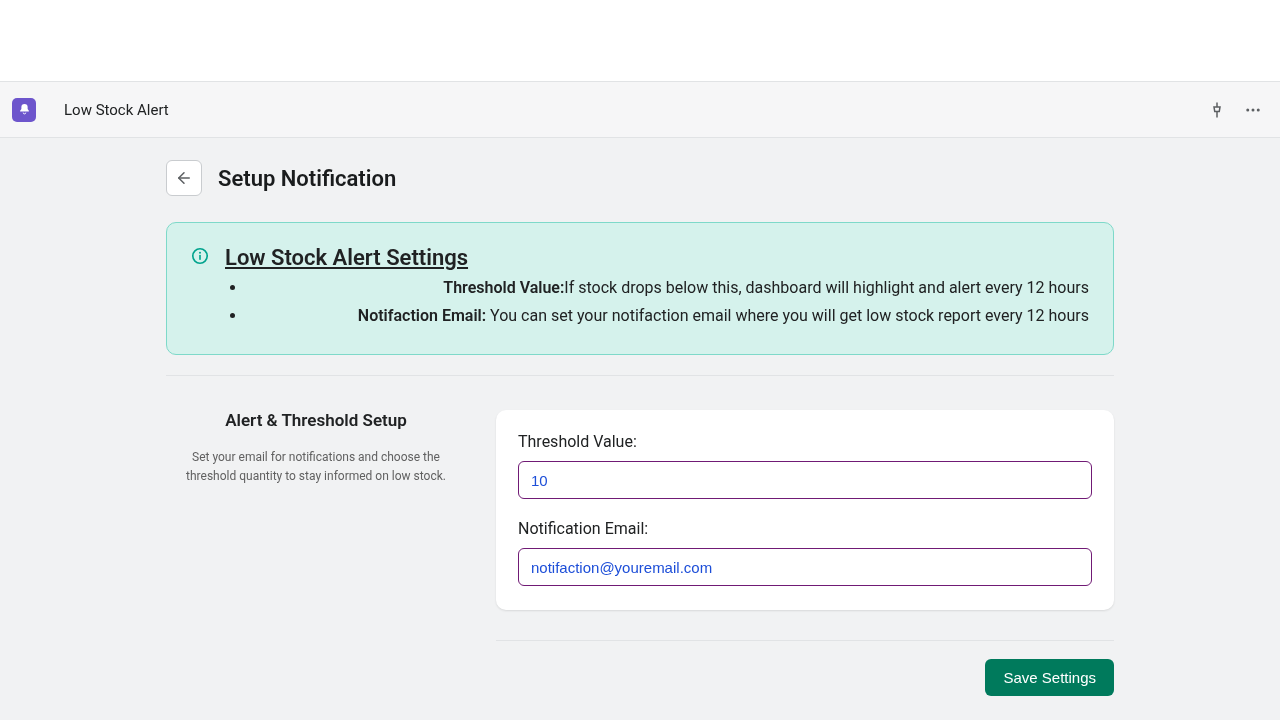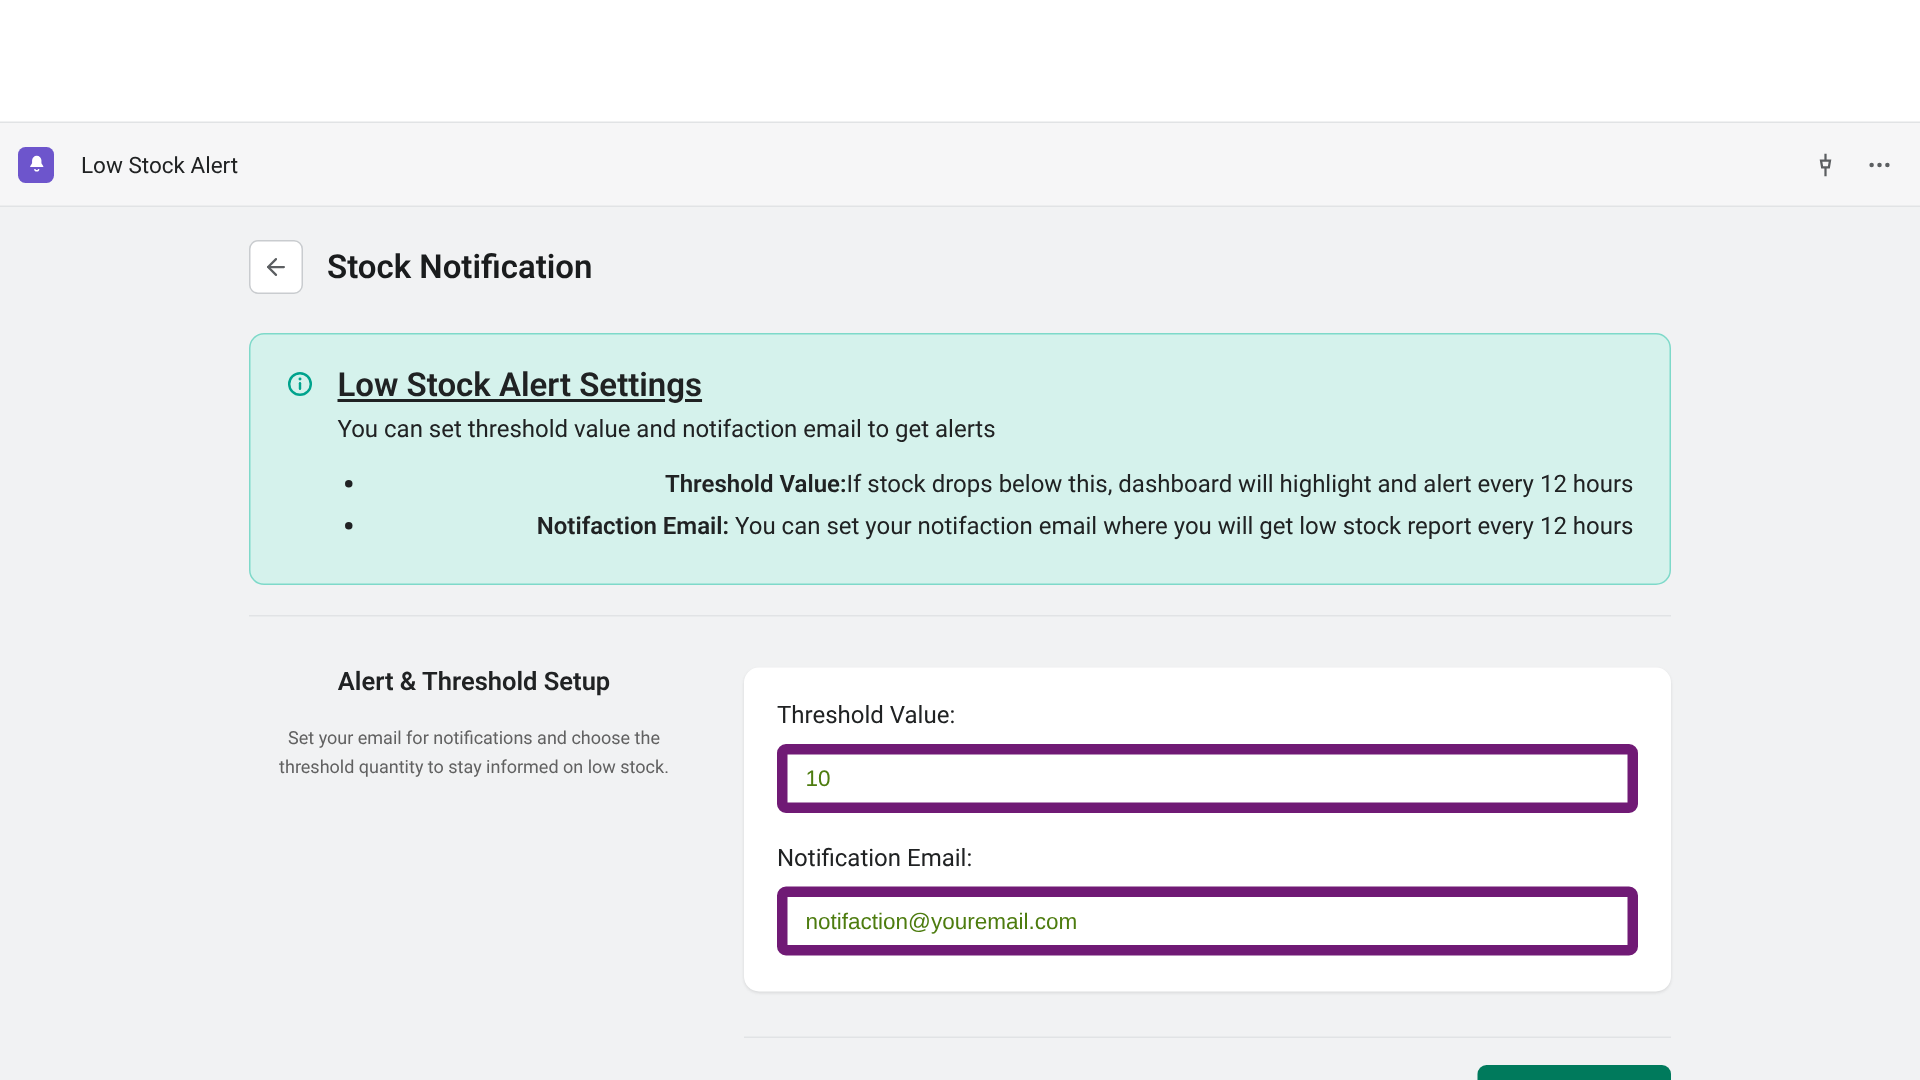--- a/index.html
+++ b/index.html
@@ -1,19 +1,19 @@
 <!DOCTYPE html>
 <html><head>
 <meta charset="utf-8">
 <style>
   * { box-sizing: border-box; margin: 0; padding: 0; }
   html, body { width: 1280px; height: 720px; font-family: -apple-system, BlinkMacSystemFont, "Segoe UI", Roboto, Helvetica, Arial, sans-serif; background: #fff; color: #202223; }
   .top-blank { height: 82px; background: #fff; border-bottom: 1px solid #e1e3e5; }
   .app-header { height: 56px; background: #f6f6f7; border-bottom: 1px solid #e1e3e5; display: flex; align-items: center; padding: 0 12px; justify-content: space-between; }
-  .app-header-left { display: flex; align-items: center; gap: 18px; }
+  .app-header-left { display: flex; align-items: center; gap: 28px; }
   .app-icon { width: 24px; height: 24px; background: #6d55cc; border-radius: 5px; display: flex; align-items: center; justify-content: center; }
   .app-icon svg { width: 15px; height: 15px; }
   .app-title { font-size: 15px; color: #202223; }
   .app-header-right { display: flex; align-items: center; gap: 18px; padding-right: 6px; }
   .pin-icon, .more-icon { cursor: pointer; color: #5c5f62; display:flex; align-items:center; }
   .page-body { background: #f1f2f3; min-height: calc(720px - 82px - 56px); padding: 22px 0 40px 0; }
   .content { width: 948px; margin: 0 auto; }
   .title-row { display: flex; align-items: center; gap: 16px; margin-bottom: 26px; }
   .back-btn { width: 36px; height: 36px; border: 1px solid #c9cccf; background: #fff; border-radius: 6px; display:flex; align-items:center; justify-content:center; cursor:pointer; color:#5c5f62; }
   .page-title { font-size: 22px; font-weight: 600; color: #1a1c1d; }
@@ -28,21 +28,21 @@
   .info-list li .term { font-weight: 600; }
   .divider { height: 1px; background: #e1e3e5; margin: 20px 0 0 0; }
   .section-row { display: flex; gap: 30px; margin-top: 34px; }
   .section-left { width: 300px; flex-shrink:0;text-align:center; }
   .section-heading { font-size: 17px; font-weight: 600; margin-bottom: 18px; }
   .section-desc { font-size: 12px; color: #616161; line-height: 1.55; }
   .card { flex: 1; background: #fff; border-radius: 10px; box-shadow: 0 1px 2px rgba(0,0,0,0.06), 0 1px 3px rgba(0,0,0,0.05); padding: 22px 22px 24px 22px; }
   .field { margin-bottom: 20px; }
   .field:last-child { margin-bottom: 0; }
   .field-label { display:block; font-size: 16px; color: #202223; margin-bottom: 10px; }
-  .field-input { width: 100%; height: 38px; border: 7px solid #701a75; border-radius: 6px; padding: 16px 12px; font-size: 15px; color: #4d7c0f; background:#fff; }
+  .field-input { width: 100%; height: 38px; border: 1px solid #701a75; border-radius: 6px; padding: 16px 12px; font-size: 15px; color: #1d4ed8; background:#fff; }
   .footer-row { margin-top: 30px; padding-left: 330px; }
   .footer-div { height:1px; background:#e1e3e5; margin-bottom:18px; }
   .save-btn { float: right; background: #007a5c; color: #fff; border: none; border-radius: 6px; padding: 10px 18px; font-size: 15px; font-weight: 500; cursor:pointer; }
 </style>
 </head>
 <body>
 
 <div class="top-blank"></div>
 
 <div class="app-header">
@@ -76,34 +76,33 @@
 <div class="page-body">
   <div class="content">
 
     <div class="title-row">
       <button class="back-btn">
         <svg width="18" height="18" viewBox="0 0 24 24" fill="none" stroke="#5c5f62" stroke-width="2" stroke-linecap="round" stroke-linejoin="round">
           <line x1="19" y1="12" x2="5" y2="12"></line>
             <polyline points="12 19 5 12 12 5"></polyline>
         </svg>
       </button>
-      <h1 class="page-title">Stock Notification</h1>
+      <h1 class="page-title">Setup Notification</h1>
     </div>
 
     <div class="info-banner">
       <div class="info-icon">
         <svg viewBox="0 0 20 20" fill="none">
           <circle cx="10" cy="10" r="8" stroke="#00a38d" stroke-width="1.8"></circle>
           <circle cx="10" cy="6.3" r="1.1" fill="#00a38d"></circle>
           <rect x="9.1" y="8.5" width="1.8" height="6" rx="0.9" fill="#00a38d"></rect>
         </svg>
       </div>
       <div class="info-content">
         <div class="info-title">Low Stock Alert Settings</div>
-        <div class="info-sub">You can set threshold value and notifaction email to get alerts</div>
         <ul class="info-list">
           <li><span class="term">Threshold Value:</span><span>If stock drops below this, dashboard will highlight and alert every 12 hours</span></li>
           <li><span class="term">Notifaction Email:</span><span> You can set your notifaction email where you will get low stock report every 12 hours</span></li>
         </ul>
       </div>
     </div>
 
     <div class="divider"></div>
 
     <div class="section-row">

